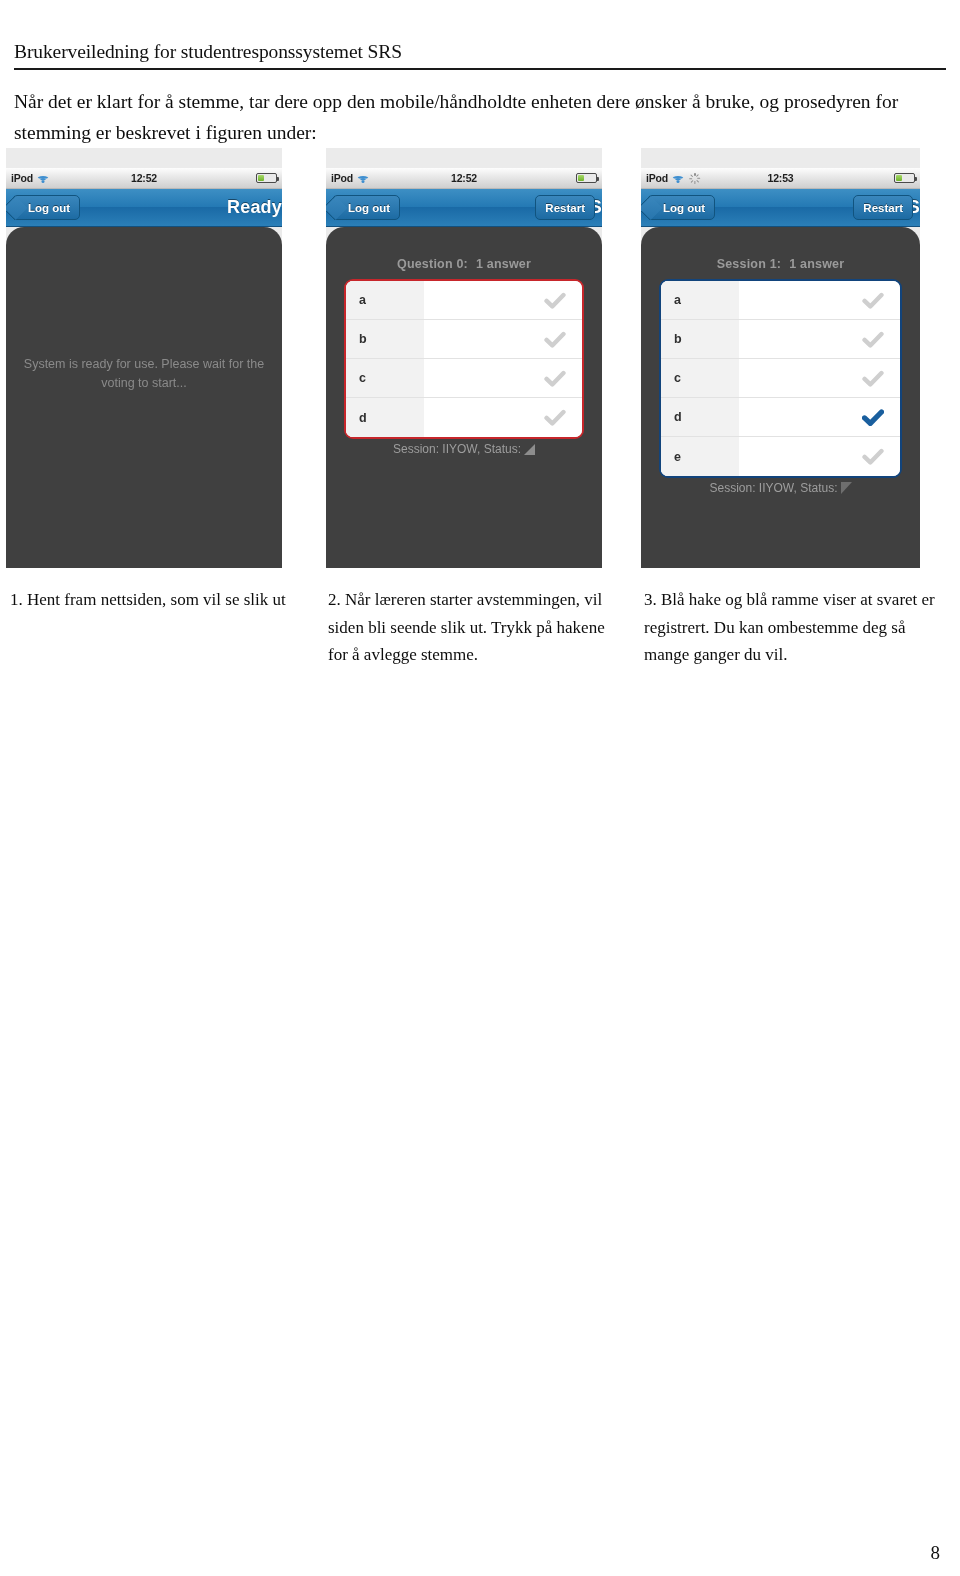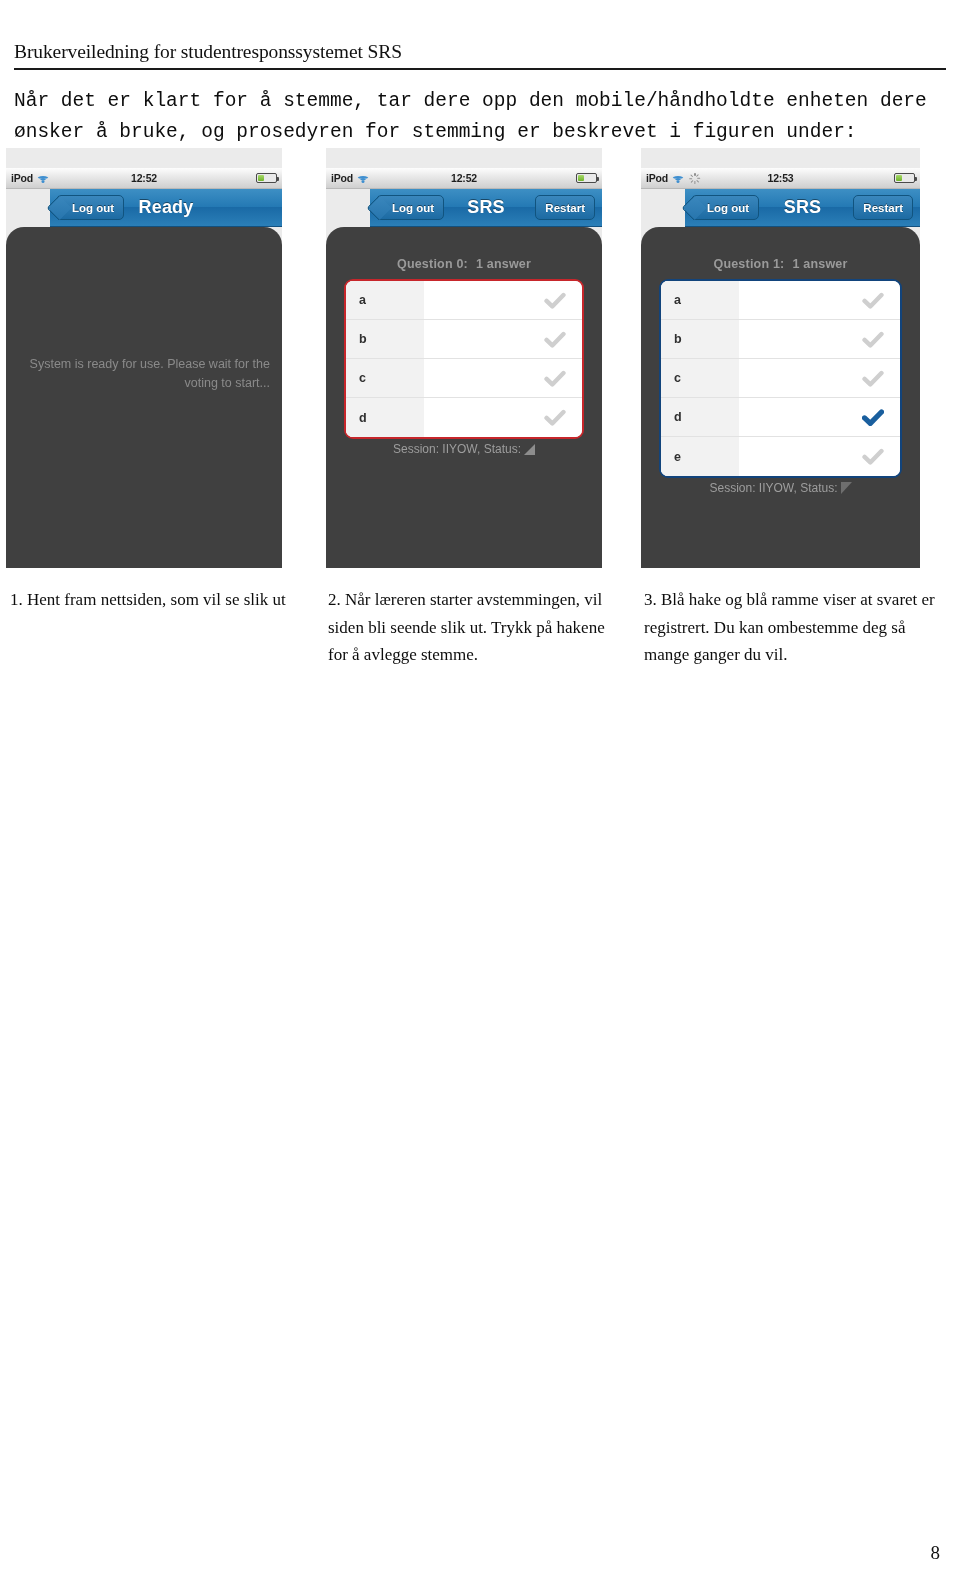--- a/index.html
+++ b/index.html
@@ -34,21 +34,21 @@
     margin-top: 4px;
     border-top: 2.6px solid #1a1a1a;
     width: 100%;
   }
 
   
   .intro {
     position: absolute;
     left: 14px; top: 66px;
     width: 930px;
-    font-family: Liberation Mono, monospace;
+    font-family: Liberation Serif, serif;
     font-size: 19.5px;
     line-height: 1.62;
     color: #0d0d0d;
   }
 
   
   .figure-row {
     position: absolute;
     left: 0px; top: 148px;
     width: 960px;
@@ -138,25 +138,24 @@
   }
 
   
   .nav-bar {
     position: relative;
     height: 38px;
     background: linear-gradient(to bottom, #3d8fc4 0%, #2479b4 48%, #1a6aa6 50%, #2b7fb8 100%);
     border-bottom: 1px solid #12507f;
     display: flex; align-items: center;
     padding: 0 7px;
-    margin-left: 44px;
   }
   .nav-title {
     position: absolute; left: 0; right: 0;
-    text-align: center;
+    text-align: right;
     font-size: 18px; font-weight: bold;
     color: #ffffff;
     text-shadow: 0 -1px 0 rgba(0,0,0,0.45);
     letter-spacing: 0.2px;
     pointer-events: none;
   }
   .btn-back {
     position: relative; z-index: 2;
     height: 25px;
     padding: 0 9px 0 14px;
@@ -198,21 +197,21 @@
   .phone-body {
     background: #404040;
     height: calc(100% - 60px);
     position: relative;
     border-radius: 18px;
   }
 
   .ready-msg {
     position: absolute;
     left: 0; right: 0; top: 128px;
-    text-align: right;
+    text-align: center;
     font-size: 12.5px;
     line-height: 1.5;
     color: #8a8a8a;
     padding: 0 12px;
   }
 
   .q-label {
     padding: 30px 0 8px 0;
     text-align: center;
     font-size: 12.5px;
@@ -461,21 +460,21 @@
       <div class="btn-back">
         <span>Log out</span>
       </div>
       <div class="nav-title">SRS</div>
       <div class="btn-plain">
         <span>Restart</span>
       </div>
     </div>
     <div class="phone-body">
       <div class="q-label">
-        <span>Question 1:</span><em>1 answer</em>
+        <span>Session 1:</span><em>1 answer</em>
       </div>
       <div class="answer-box blue">
         <div class="answer-row">
           <div class="opt">a</div>
           <div class="mid"></div>
           <div class="tick">
             <svg class="check grey" viewBox="0 0 26 20">
                 <path d="M3 10.5 L9.8 17 L23 3.5"></path>
               </svg>
           </div>

